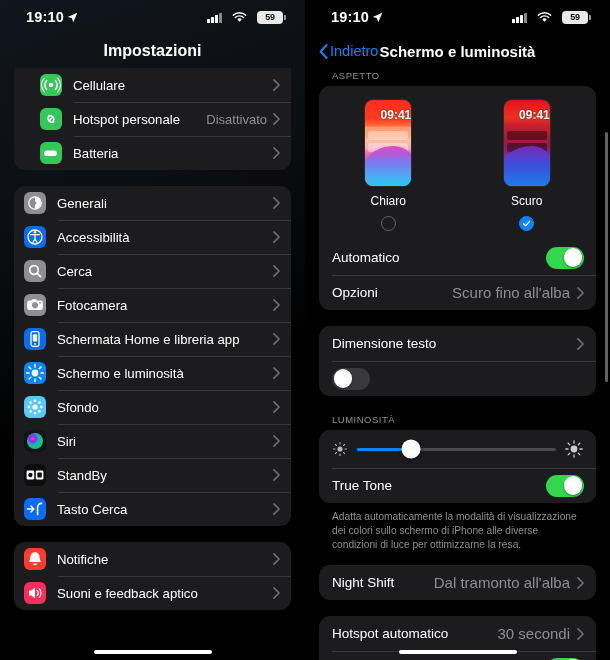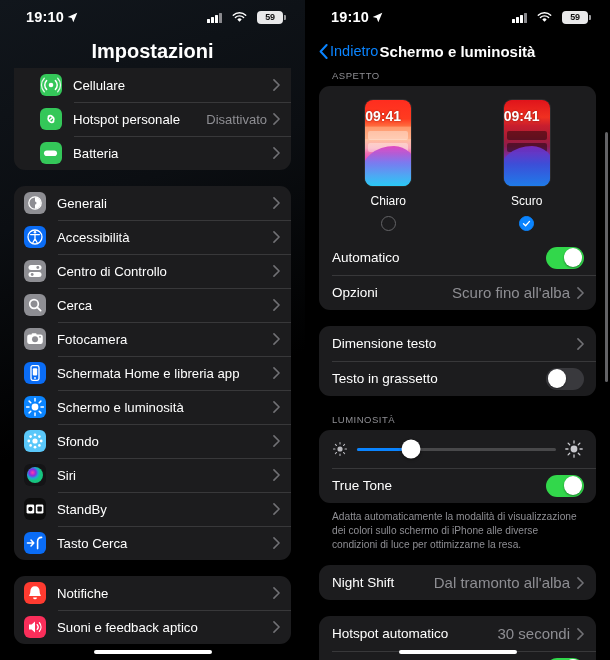--- a/index.html
+++ b/index.html
@@ -48,21 +48,21 @@
   .batt::after{
     content:""; position:absolute; right:-3px; top:4px;
     width:2px; height:5px; background:#9a9a9c; border-radius:0 1px 1px 0;
   }
 
   
   .navbar-left {
     height: 34px; display:flex; align-items:center; justify-content:center;
     position: relative; z-index: 5;
   }
-  .navbar-left .title { color:#fff; font-size:20px; font-weight:bold; }
+  .navbar-left .title { color:#fff; font-size:16px; font-weight:bold; }
   .navbar-right {
     height: 34px; display:flex; align-items:center; padding: 0 0 0 14px;
     position: relative; z-index: 5;
   }
   .back { display:flex; align-items:center; gap:2px; color:#0a84ff; font-size:14.5px; cursor:pointer; }
   .chev-left { width:9px; height:15px; }
   .navbar-right .title {
     color:#fff; font-size:15px; font-weight:bold;
     position:absolute; left:0; right:0; text-align:center; pointer-events:none;
   }
@@ -128,22 +128,22 @@
   .toggle.off .knob { left:1.6px; }
 
   
   .appearance { padding: 13px 0 9px; display:flex; justify-content:space-around; }
   .appcell { display:flex; flex-direction:column; align-items:center; cursor:pointer; }
   .phoneprev {
     width: 48px; height: 88px; border-radius: 9px; overflow:hidden;
     position: relative; border: 1.5px solid #2c2c2e;
   }
   .prev-time {
-    position:absolute; top:8px; left:0; right:0; text-align:left;
-    color:#fff; font-size:14px; font-weight:bold; z-index:3;
+    position:absolute; top:8px; left:0; right:0; text-align:right;
+    color:#fff; font-size:12px; font-weight:bold; z-index:3;
     text-shadow:0 0 2px rgba(0,0,0,.5);
   }
   .prev-bg { position:absolute; inset:0; }
   .prev-light {
     background:
       linear-gradient(180deg,#ff2d1f 0%, #ff3b20 22%, #ff6a3d 30%, #ff9a6e 32%, #ffb08a 45%,
       #ffc0a0 46%, #f9a7b8 56%, #ef6fb5 62%, #e84fc0 70%, #9b4df0 76%, #4fc3f7 88%, #2ad4f5 100%);
   }
   .prev-dark {
     background:
@@ -288,34 +288,20 @@
         </div>
         <div class="row">
           <span class="ico" style="background:#0a6cf5">
             <svg viewBox="0 0 22 22" width="22" height="22">
               <circle cx="11" cy="11" r="7" fill="none" stroke="#fff" stroke-width="1.3"></circle>
               <circle cx="11" cy="6.3" r="1.3" fill="#fff"></circle>
               <path d="M6.6 8.6 h8.8 M11 8.8 v4 M11 12.8 l-2.2 4 M11 12.8 l2.2 4" stroke="#fff" stroke-width="1.3" stroke-linecap="round"></path>
             </svg>
           </span>
           <span class="label">Accessibilità</span>
-          <svg class="chev" viewBox="0 0 8 14">
-              <path d="M1 1 L7 7 L1 13" stroke="#8e8e93" stroke-width="1.8" fill="none" stroke-linecap="round" stroke-linejoin="round"></path>
-            </svg>
-        </div>
-        <div class="row">
-          <span class="ico" style="background:#8e8e93">
-            <svg viewBox="0 0 22 22" width="22" height="22">
-              <rect x="4.5" y="5" width="13" height="5" rx="2.5" fill="#fff"></rect>
-              <rect x="4.5" y="12" width="13" height="5" rx="2.5" fill="#fff"></rect>
-              <circle cx="13.8" cy="7.5" r="1.4" fill="#8e8e93"></circle>
-              <circle cx="8.2" cy="14.5" r="1.4" fill="#8e8e93"></circle>
-            </svg>
-          </span>
-          <span class="label">Centro di Controllo</span>
           <svg class="chev" viewBox="0 0 8 14">
               <path d="M1 1 L7 7 L1 13" stroke="#8e8e93" stroke-width="1.8" fill="none" stroke-linecap="round" stroke-linejoin="round"></path>
             </svg>
         </div>
         <div class="row">
           <span class="ico" style="background:#8e8e93">
             <svg viewBox="0 0 22 22" width="22" height="22">
               <circle cx="10" cy="10" r="4.3" fill="none" stroke="#fff" stroke-width="1.7"></circle>
               <path d="M13.3 13.3 L16.6 16.6" stroke="#fff" stroke-width="1.9" stroke-linecap="round"></path>
             </svg>
@@ -559,21 +545,20 @@
       </div>
 
       <div class="group">
         <div class="rrow">
           <span class="rlabel">Dimensione testo</span>
           <svg class="chev" viewBox="0 0 8 14">
               <path d="M1 1 L7 7 L1 13" stroke="#8e8e93" stroke-width="1.8" fill="none" stroke-linecap="round" stroke-linejoin="round"></path>
             </svg>
         </div>
         <div class="rrow">
-          <span class="rlabel">Testo in grassetto</span>
           <span class="toggle off">
               <span class="knob"></span>
             </span>
         </div>
       </div>
 
       <div class="sect-hdr">LUMINOSITÀ</div>
 
       <div class="group" style="margin-bottom:0">
         <div class="rrow-slider">

